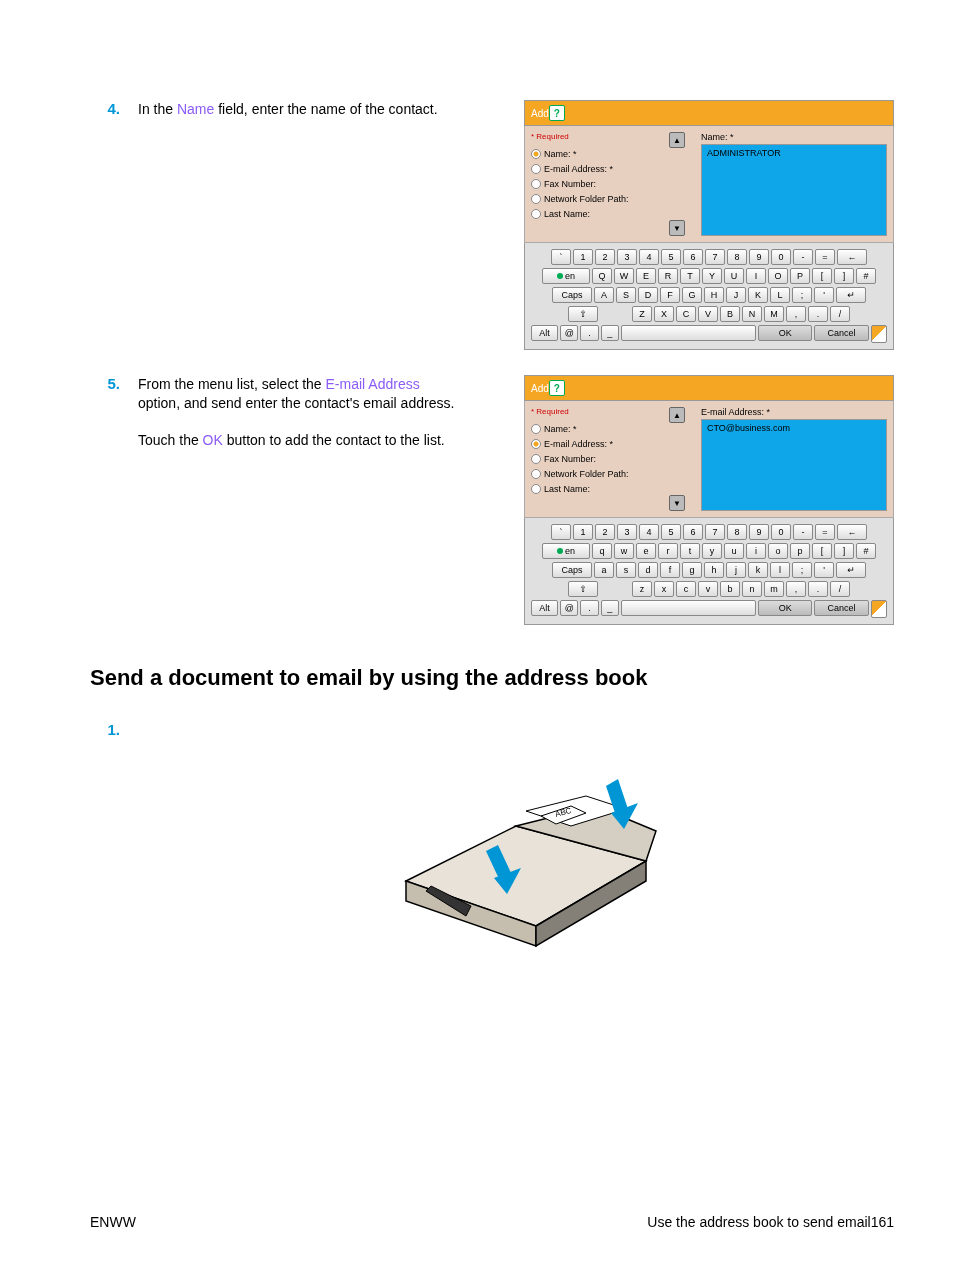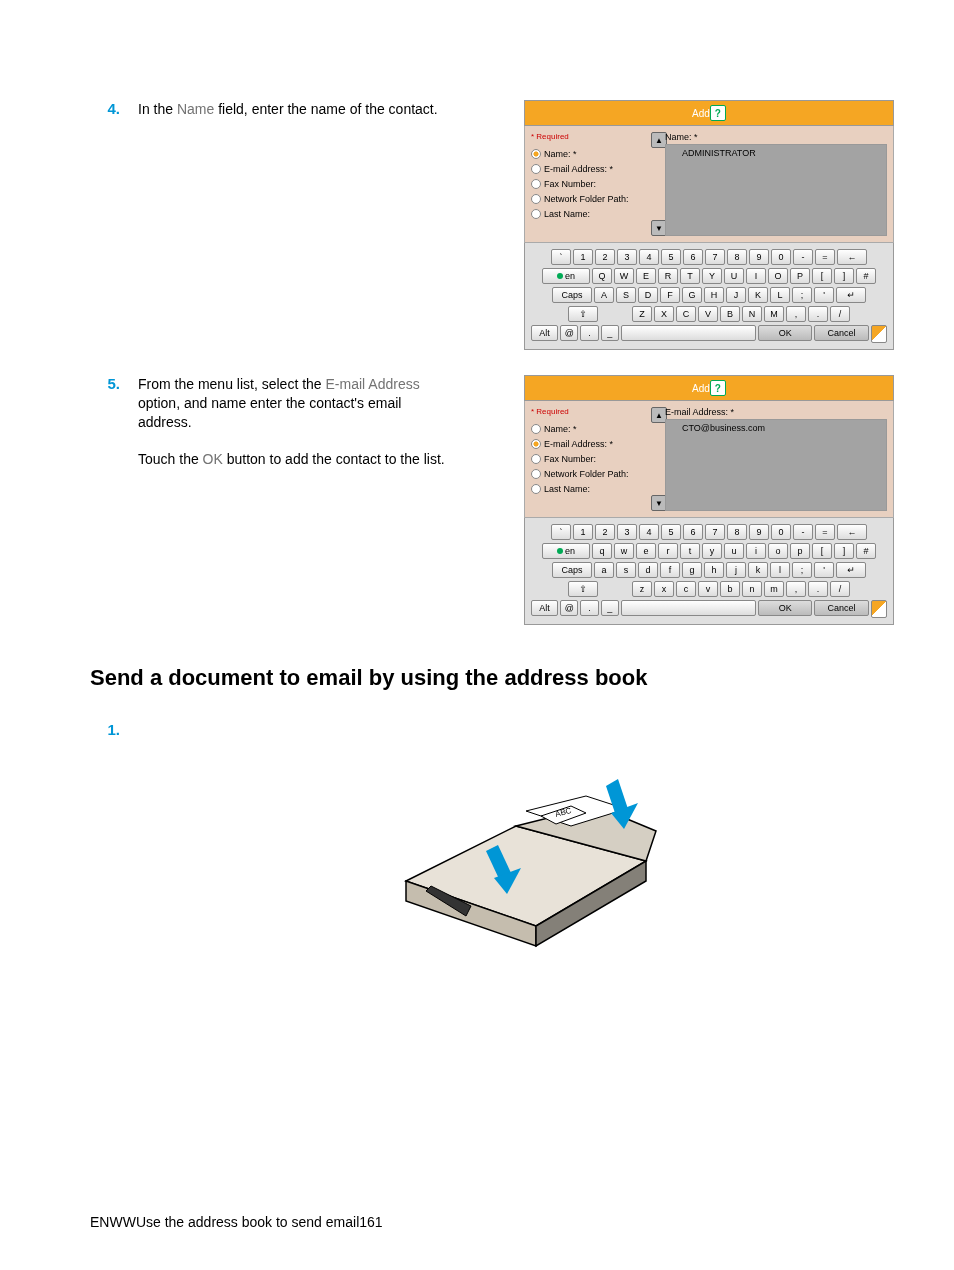--- a/index.html
+++ b/index.html
@@ -1,48 +1,48 @@
 <!DOCTYPE html>
 <html><head>
 <meta charset="utf-8">
 <style>
 body{font-family:Arial,sans-serif;font-size:14px;background:#fff;margin:0;padding:0;width:954px;height:1270px;position:relative}
 .page{padding:100px 60px 50px 90px;box-sizing:border-box}
 .step{display:flex;align-items:flex-start;margin-bottom:25px}
 .step-num{color:#0096d6;font-weight:bold;width:30px;text-align:right;margin-right:18px;font-size:15px}
 .step-text{flex:0 0 320px;line-height:1.35;font-size:14px}
 .step-text p{margin:0 0 18px 0}
-.highlight{color:#737373}
+.highlight{color:#8b5cf6}
 .screenshot{width:370px;margin-left:auto;display:flex;flex-direction:column}
-.ss-header{background:#f5a623;color:#fff;font-size:10px;padding:4px 6px;display:flex;justify-content:center;align-items:center;border:1px solid #999}
+.ss-header{background:#f5a623;color:#fff;font-size:10px;padding:4px 6px;display:flex;justify-content:flex-start;align-items:center;border:1px solid #999}
 .help-icon{width:14px;height:14px;border:1px solid #0a5;color:#0a5;display:flex;align-items:center;justify-content:center;font-size:10px;font-weight:bold;border-radius:2px;background:#fff}
-.ss-body{background:#e8d0c0;border:1px solid #aaa;border-top:none;padding:6px;font-size:9px;display:flex;gap:0}
+.ss-body{background:#e8d0c0;border:1px solid #aaa;border-top:none;padding:6px;font-size:9px;display:flex;gap:18px}
 .field-list{width:120px;display:flex;flex-direction:column;gap:5px}
 .field-row{display:flex;align-items:center;gap:3px}
 .radio{width:8px;height:8px;border-radius:50%;border:1px solid #888;background:#fff;display:inline-block;flex-shrink:0}
 .radio.sel{background:radial-gradient(circle,#f5a623 0 40%,#fff 50%)}
 .required{color:#c00;font-size:8px;margin-bottom:3px}
 .scroll-btns{display:flex;flex-direction:column;justify-content:space-between;width:14px}
 .scroll-btn{width:14px;height:14px;border:1px solid #666;background:#bbb;display:flex;align-items:center;justify-content:center;font-size:8px;border-radius:2px}
 .input-area{flex:1;display:flex;flex-direction:column}
 .input-label{font-size:9px;margin-bottom:2px}
-.input-box{background:#a3a3a3;border:1px solid #999;height:92px;padding:3px 16px;font-size:9px;box-sizing:border-box}
+.input-box{background:#0ea5e9;border:1px solid #999;height:92px;padding:3px 5px;font-size:9px;box-sizing:border-box}
 .keyboard{background:#e0e0e0;border:1px solid #999;border-top:none;padding:6px;display:flex;flex-direction:column;gap:3px}
 .kb-row{display:flex;gap:2px;justify-content:center}
 .key{border:1px solid #888;background:linear-gradient(#fff,#ddd);font-size:9px;display:flex;align-items:center;justify-content:center;border-radius:2px;height:16px;width:20px;box-sizing:border-box}
 .key.w{width:30px}
 .key.ww{width:40px}
 .key.sp{width:150px}
 .key.ok{width:60px;background:linear-gradient(#ddd,#bbb)}
 .key.en{width:48px}
 .key.en::before{content:"";width:6px;height:6px;border-radius:50%;background:#0a5;margin-right:2px}
 .eraser{width:16px;height:16px;background:linear-gradient(135deg,#f5a623 50%,#fff 50%);border:1px solid #888;border-radius:2px}
 .heading{color:#000000;font-size:22px;font-weight:bold;margin:40px 0 30px 0}
 .printer-img{width:320px;height:220px;margin:10px auto 0;display:flex;align-items:center;justify-content:center}
-.footer{position:absolute;bottom:40px;left:90px;right:60px;display:flex;justify-content:flex-start;font-size:14px}
+.footer{position:absolute;bottom:40px;left:90px;right:60px;display:flex;justify-content:space-between;font-size:14px}
 .page-num{}
 svg{display:block}
 </style>
 </head>
 <body>
 
 <div class="page">
 
 <div class="step">
   <div class="step-num">4.</div>
@@ -159,21 +159,21 @@
             <div class="key ok">Cancel</div>
             <div class="eraser"></div>
           </div>
         </div>
   </div>
 </div>
 
 <div class="step">
   <div class="step-num">5.</div>
   <div class="step-text">
-    <p><span>From the menu list, select the </span><span class="highlight">E-mail Address</span><span> option, and name enter the contact's email address.</span></p>
+    <p><span>From the menu list, select the </span><span class="highlight">E-mail Address</span><span> option, and send enter the contact's email address.</span></p>
     <p><span>Touch the </span><span class="highlight">OK</span><span> button to add the contact to the list.</span></p>
   </div>
   <div class="screenshot">
     <div class="ss-header">
       <span>Add</span>
       <span class="help-icon">?</span>
     </div>
     <div class="ss-body">
       <div class="field-list">
         <div class="required">* Required</div>

